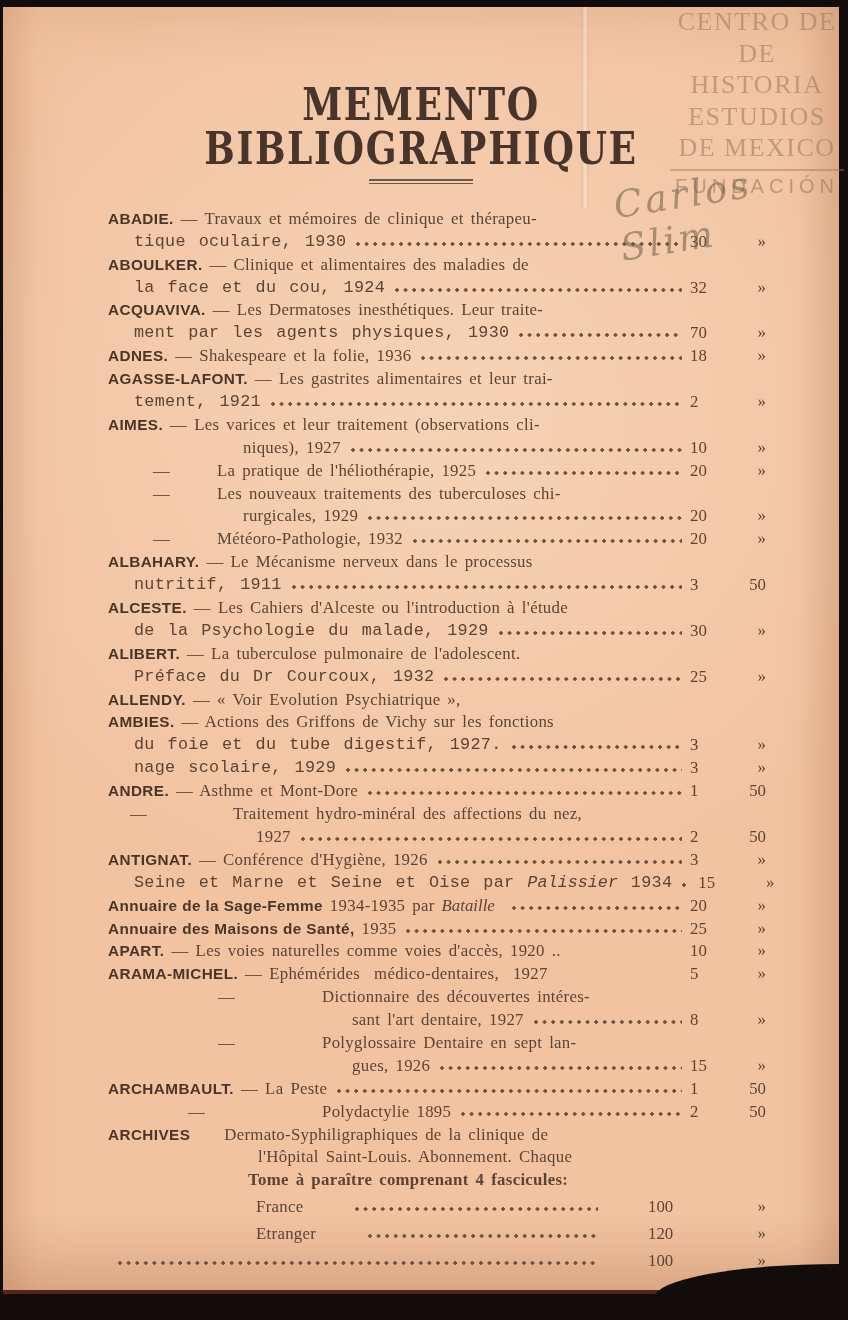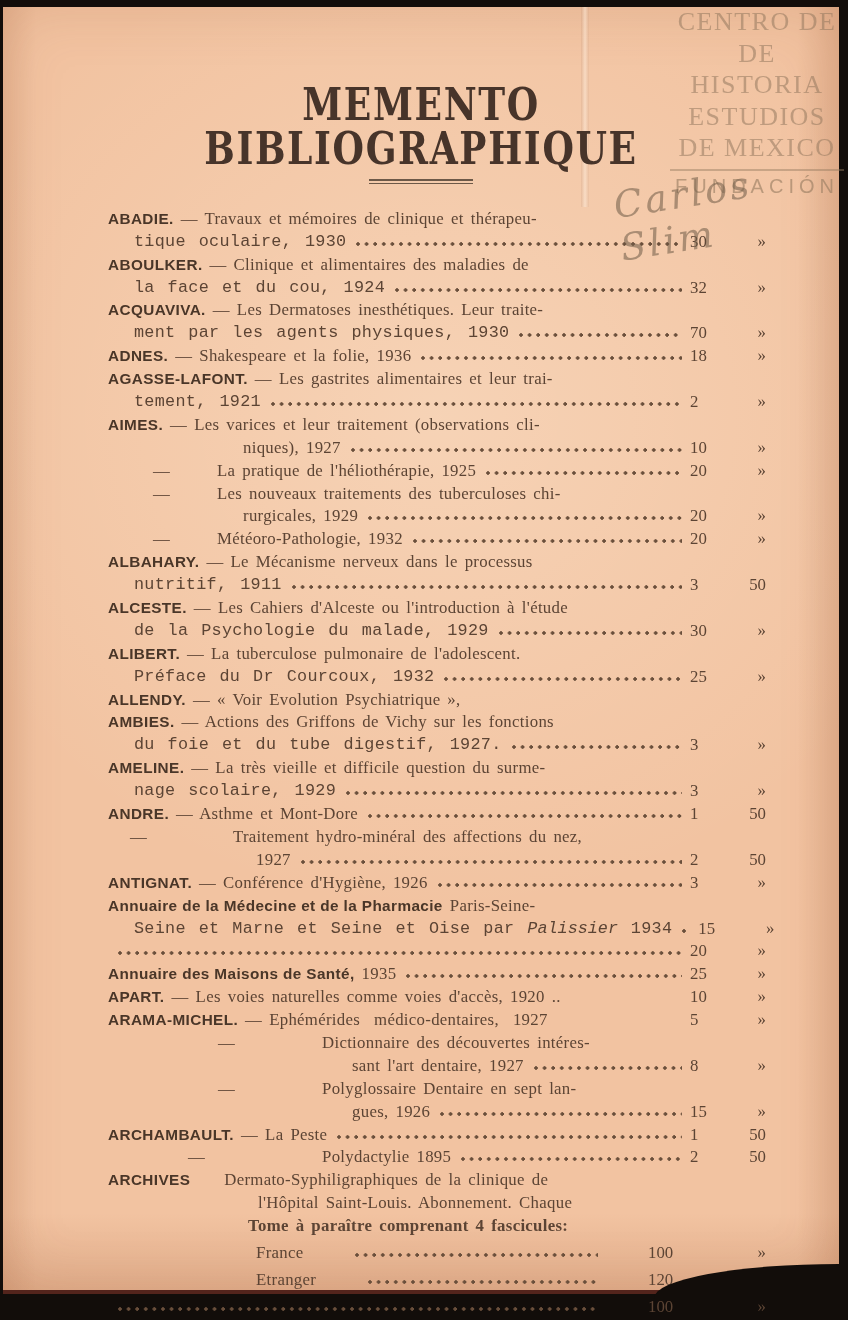--- a/index.html
+++ b/index.html
@@ -88,29 +88,27 @@
         <div class="row s1"><span class="txt"><span class="dash">—</span><span class="bd">Météoro-Pathologie, 1932</span></span><span class="leader"></span><span class="price">20</span><span class="unit">»</span></div>
         <div class="row n"><span class="txt"><b class="bt">ALBAHARY.</b><span class="bd"> — Le Mécanisme nerveux dans le processus</span></span></div>
         <div class="row w"><span class="txt"><span class="bd">nutritif, 1911</span></span><span class="leader"></span><span class="price">3</span><span class="unit">50</span></div>
         <div class="row n"><span class="txt"><b class="bt">ALCESTE.</b><span class="bd"> — Les Cahiers d'Alceste ou l'introduction à l'étude</span></span></div>
         <div class="row w"><span class="txt"><span class="bd">de la Psychologie du malade, 1929</span></span><span class="leader"></span><span class="price">30</span><span class="unit">»</span></div>
         <div class="row n"><span class="txt"><b class="bt">ALIBERT.</b><span class="bd"> — La tuberculose pulmonaire de l'adolescent.</span></span></div>
         <div class="row w"><span class="txt"><span class="bd">Préface du Dr Courcoux, 1932</span></span><span class="leader"></span><span class="price">25</span><span class="unit">»</span></div>
         <div class="row n"><span class="txt"><b class="bt">ALLENDY.</b><span class="bd"> — « Voir Evolution Psychiatrique »,</span></span></div>
         <div class="row n"><span class="txt"><b class="bt">AMBIES.</b><span class="bd"> — Actions des Griffons de Vichy sur les fonctions</span></span></div>
         <div class="row w"><span class="txt"><span class="bd">du foie et du tube digestif, 1927.</span></span><span class="leader"></span><span class="price">3</span><span class="unit">»</span></div>
-        <div class="row n"><span class="txt"><b class="bt">AMELINE.</b><span class="bd"> — La très vieille et difficile question du surme-</span></span></div>
         <div class="row w"><span class="txt"><span class="bd">nage scolaire, 1929</span></span><span class="leader"></span><span class="price">3</span><span class="unit">»</span></div>
         <div class="row n"><span class="txt"><b class="bt">ANDRE.</b><span class="bd"> — Asthme et Mont-Dore</span></span><span class="leader"></span><span class="price">1</span><span class="unit">50</span></div>
         <div class="row s2"><span class="txt"><span class="dash">—</span><span class="bd">Traitement hydro-minéral des affections du nez,</span></span></div>
         <div class="row s2w"><span class="txt"><span class="bd">1927</span></span><span class="leader"></span><span class="price">2</span><span class="unit">50</span></div>
         <div class="row n"><span class="txt"><b class="bt">ANTIGNAT.</b><span class="bd"> — Conférence d'Hygiène, 1926</span></span><span class="leader"></span><span class="price">3</span><span class="unit">»</span></div>
-        <div class="row n"><span class="txt"><b class="bt">Annuaire de la Médecine et de la Pharmacie</b><span class="bd"> Paris-Seine-</span></span></div>
         <div class="row w"><span class="txt"><span class="bd">Seine et Marne et Seine et Oise par </span><i class="em">Palissier</i><span class="bd"> 1934</span></span><span class="leader"></span><span class="price">15</span><span class="unit">»</span></div>
-        <div class="row n"><span class="leader"></span><span class="price">20</span><span class="unit">»</span></div>
+        <div class="row n"><span class="txt"><b class="bt">Annuaire de la Sage-Femme</b><span class="bd"> 1934-1935 par </span><i class="em">Bataille</i><span class="bd"> </span></span><span class="leader"></span><span class="price">20</span><span class="unit">»</span></div>
         <div class="row n"><span class="txt"><b class="bt">Annuaire des Maisons de Santé,</b><span class="bd"> 1935</span></span><span class="leader"></span><span class="price">25</span><span class="unit">»</span></div>
         <div class="row n"><span class="txt"><b class="bt">APART.</b><span class="bd"> — Les voies naturelles comme voies d'accès, 1920 ..</span></span><span class="spacer"></span><span class="price">10</span><span class="unit">»</span></div>
         <div class="row n"><span class="txt"><b class="bt">ARAMA-MICHEL.</b><span class="bd"> — Ephémérides  médico-dentaires,  1927</span></span><span class="spacer"></span><span class="price">5</span><span class="unit">»</span></div>
         <div class="row s3"><span class="txt"><span class="dash">—</span><span class="bd">Dictionnaire des découvertes intéres-</span></span></div>
         <div class="row s3w"><span class="txt"><span class="bd">sant l'art dentaire, 1927</span></span><span class="leader"></span><span class="price">8</span><span class="unit">»</span></div>
         <div class="row s3"><span class="txt"><span class="dash">—</span><span class="bd">Polyglossaire Dentaire en sept lan-</span></span></div>
         <div class="row s3w"><span class="txt"><span class="bd">gues, 1926</span></span><span class="leader"></span><span class="price">15</span><span class="unit">»</span></div>
         <div class="row n"><span class="txt"><b class="bt">ARCHAMBAULT.</b><span class="bd"> — La Peste</span></span><span class="leader"></span><span class="price">1</span><span class="unit">50</span></div>
         <div class="row s4"><span class="txt"><span class="dash">—</span><span class="bd">Polydactylie 1895</span></span><span class="leader"></span><span class="price">2</span><span class="unit">50</span></div>
         <div class="row n arch"><span class="txt"><b class="bt">ARCHIVES</b><span class="bd">Dermato-Syphiligraphiques de la clinique de</span></span></div>

